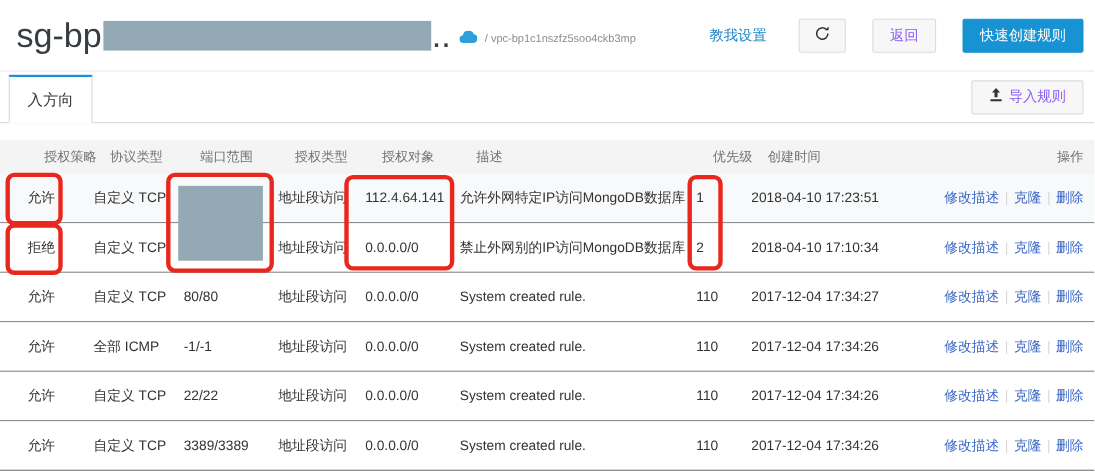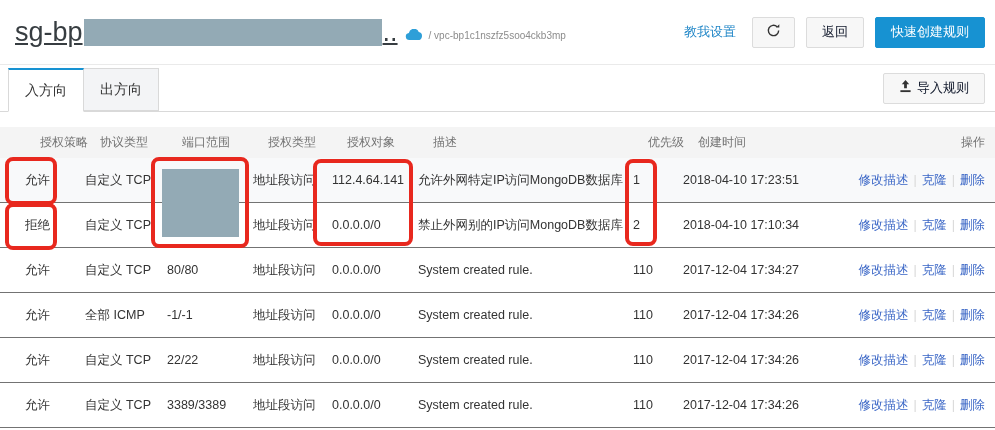--- a/index.html
+++ b/index.html
@@ -13,32 +13,32 @@
   }
   
   .header {
     height: 64px;
     display: flex;
     align-items: center;
     justify-content: space-between;
     padding: 0 10px 0 15px;
   }
   .title-wrap { display: flex; align-items: center; }
-  .title-prefix, .title-suffix { font-size: 27px; color: #373d41; line-height: 1; text-decoration: underline; }
+  .title-prefix, .title-suffix { font-size: 31px; color: #373d41; line-height: 1; }
   .redaction-title {
     display: inline-block; width: 298px; height: 27px;
     background: #93aab5; margin: 0 1px;
   }
   .cloud-icon { margin: 8px 7px 0 7px; }
   .vpc-path { font-size: 10px; color: #8c8c8c; margin-top: 7px; }
-  .controls { display: flex; align-items: center; gap: 11px; }
+  .controls { display: flex; align-items: center; gap: 24px; }
   .teach-link { color: #2086c7; font-size: 13px; margin-right: 5px; cursor: pointer; text-decoration: none; white-space: nowrap; }
   .btn {
     height: 31px; padding: 0 15px; font-size: 13px;
-    border: 1px solid #dcdcdc; background: #f7f7f7; color: #0f172a;
+    border: 1px solid #dcdcdc; background: #f7f7f7; color: #8b5cf6;
     border-radius: 2px; display: inline-flex; align-items: center; justify-content: center;
     cursor: pointer; white-space: nowrap;
   }
   .btn-icon { padding: 0 13px; }
   .btn-primary { background: #1792d2; border-color: #1792d2; color: #fff; }
   
   .tabstrip {
     height: 48px;
     border-top: 1px solid #eaeaea;
     border-bottom: 1px solid #d9d9d9;
@@ -128,21 +128,20 @@
       </span>
     </button>
     <button class="btn">返回</button>
     <button class="btn btn-primary">快速创建规则</button>
   </div>
 </div>
 
 <div class="tabstrip">
   <div class="tabs">
     <div class="tab active">入方向</div>
-    <div class="tab">出方向</div>
   </div>
   <div class="strip-actions">
     <button class="btn">
       <span>
         <svg width="13" height="13" viewBox="0 0 14 14">
             <path d="M7 0l4 4.5H8.5V9h-3V4.5H3z" fill="#333"></path>
             <rect x="1.5" y="11" width="11" height="2" fill="#333"></rect>
           </svg>
       </span>
       <span>导入规则</span>

